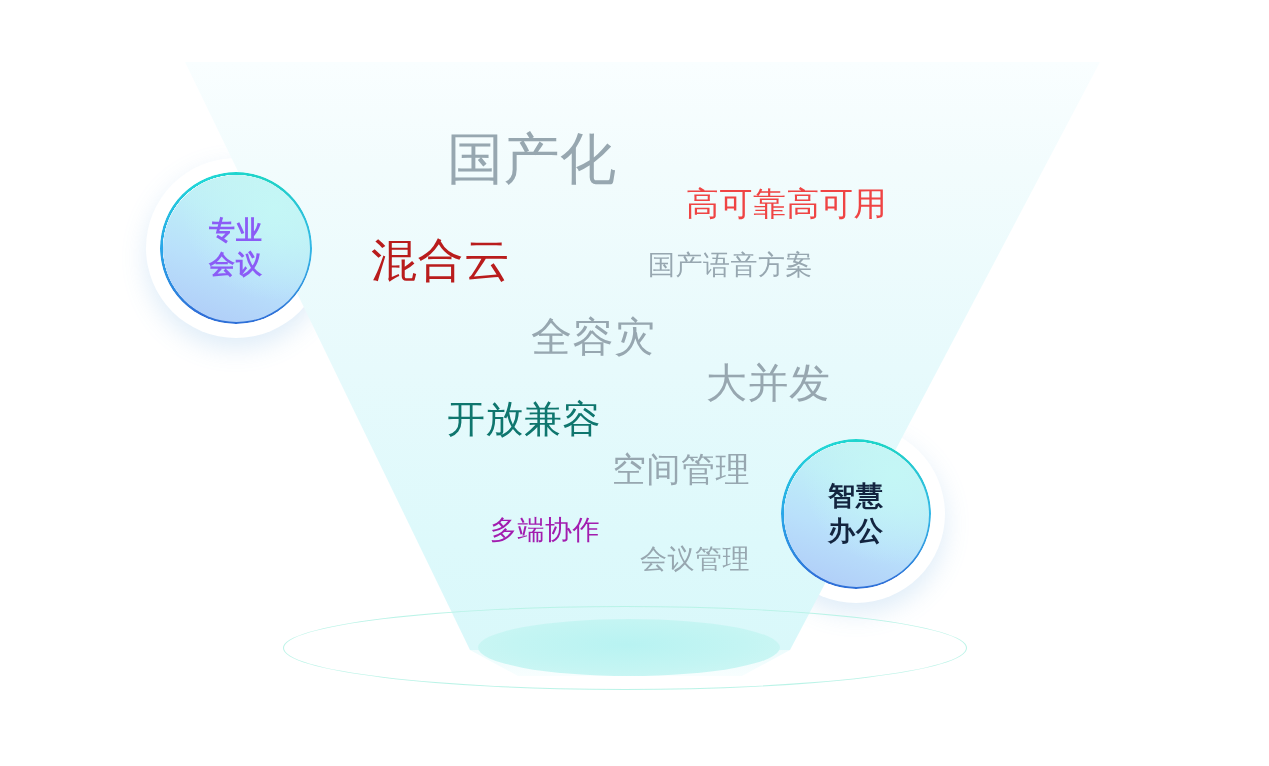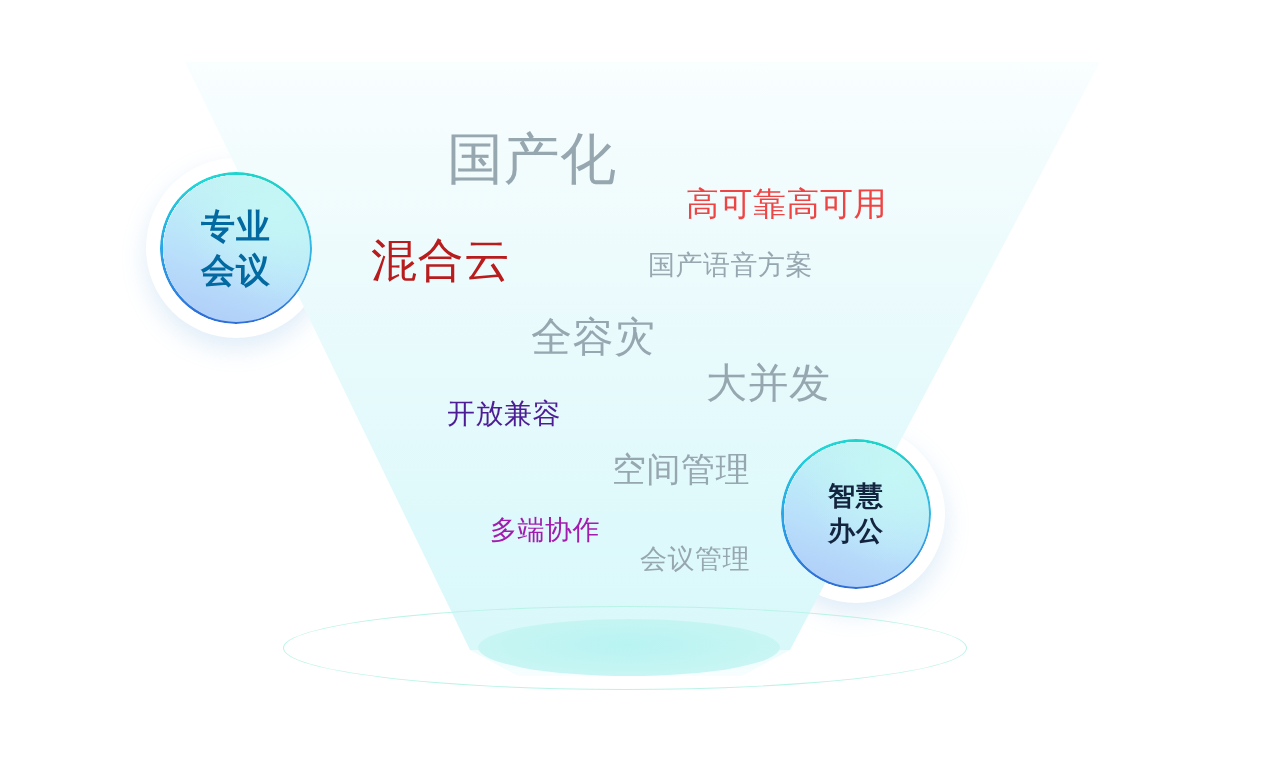--- a/index.html
+++ b/index.html
@@ -117,31 +117,31 @@
   <div class="base-ring" style="left: 283px; top: 606px; width: 684px; height: 84px; border-color: rgb(182, 242, 230);"></div>
   <div class="base-core" style="left: 478px; top: 619px; width: 302px; height: 57px;"></div>
 
   <div class="cloud">
     <div class="word" style="left: 447px; top: 131px; font-size: 56px; color: rgb(151, 167, 176);">国产化</div>
     <div class="word" style="left: 686px; top: 187px; font-size: 33px; color: #ef4444;">高可靠高可用</div>
     <div class="word" style="left: 371px; top: 237px; font-size: 46px; color: #b91c1c; text-align: center;">混合云</div>
     <div class="word" style="left: 648px; top: 252px; font-size: 27px; color: rgb(151, 167, 176);">国产语音方案</div>
     <div class="word" style="left: 531px; top: 317px; font-size: 41px; color: rgb(151, 167, 176);">全容灾</div>
     <div class="word" style="left: 706px; top: 363px; font-size: 41px; color: rgb(151, 167, 176);">大并发</div>
-    <div class="word" style="left: 447px; top: 400px; font-size: 28px; color: #4c1d95;">开放兼容</div>
+    <div class="word" style="left: 447px; top: 400px; font-size: 38px; color: #0f766e;">开放兼容</div>
     <div class="word" style="left: 612px; top: 452px; font-size: 34px; color: rgb(151, 167, 176);">空间管理</div>
     <div class="word" style="left: 490px; top: 517px; font-size: 27px; color: #a21caf;">多端协作</div>
     <div class="word" style="left: 640px; top: 546px; font-size: 27px; color: rgb(151, 167, 176);">会议管理</div>
   </div>
 
   <div class="node" style="left: 160px; top: 172px; width: 152px; height: 152px;">
     <div class="glow"></div>
     <div class="ring"></div>
     <div class="fill"></div>
-    <div class="label" style="font-size: 34px; color: #0369a1;">
+    <div class="label" style="font-size: 26px; color: #8b5cf6;">
       <span>专业</span>
       <span>会议</span>
     </div>
   </div>
 
 
 
   <div class="node" style="left: 781px; top: 439px; width: 150px; height: 150px;">
     <div class="glow"></div>
     <div class="ring"></div>

